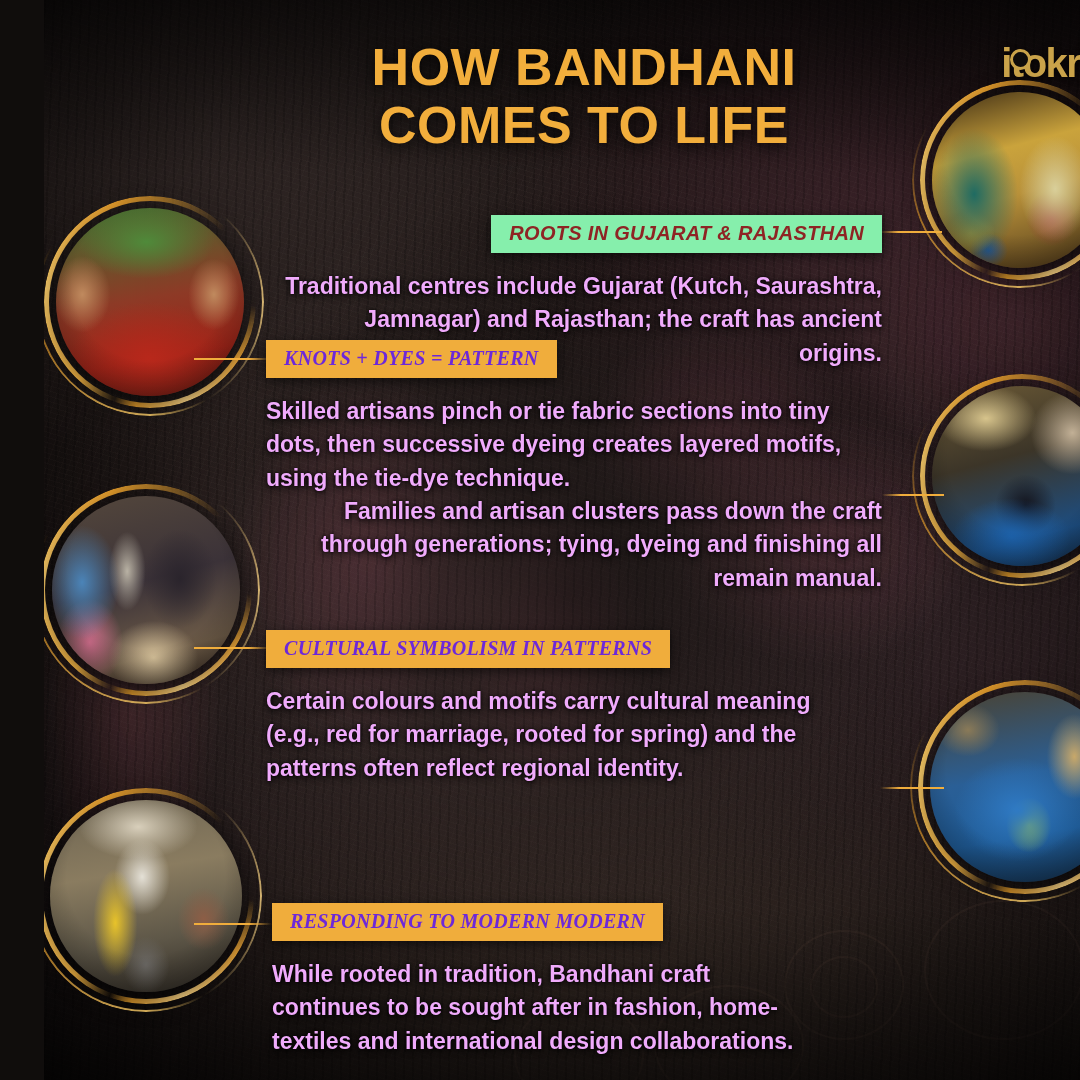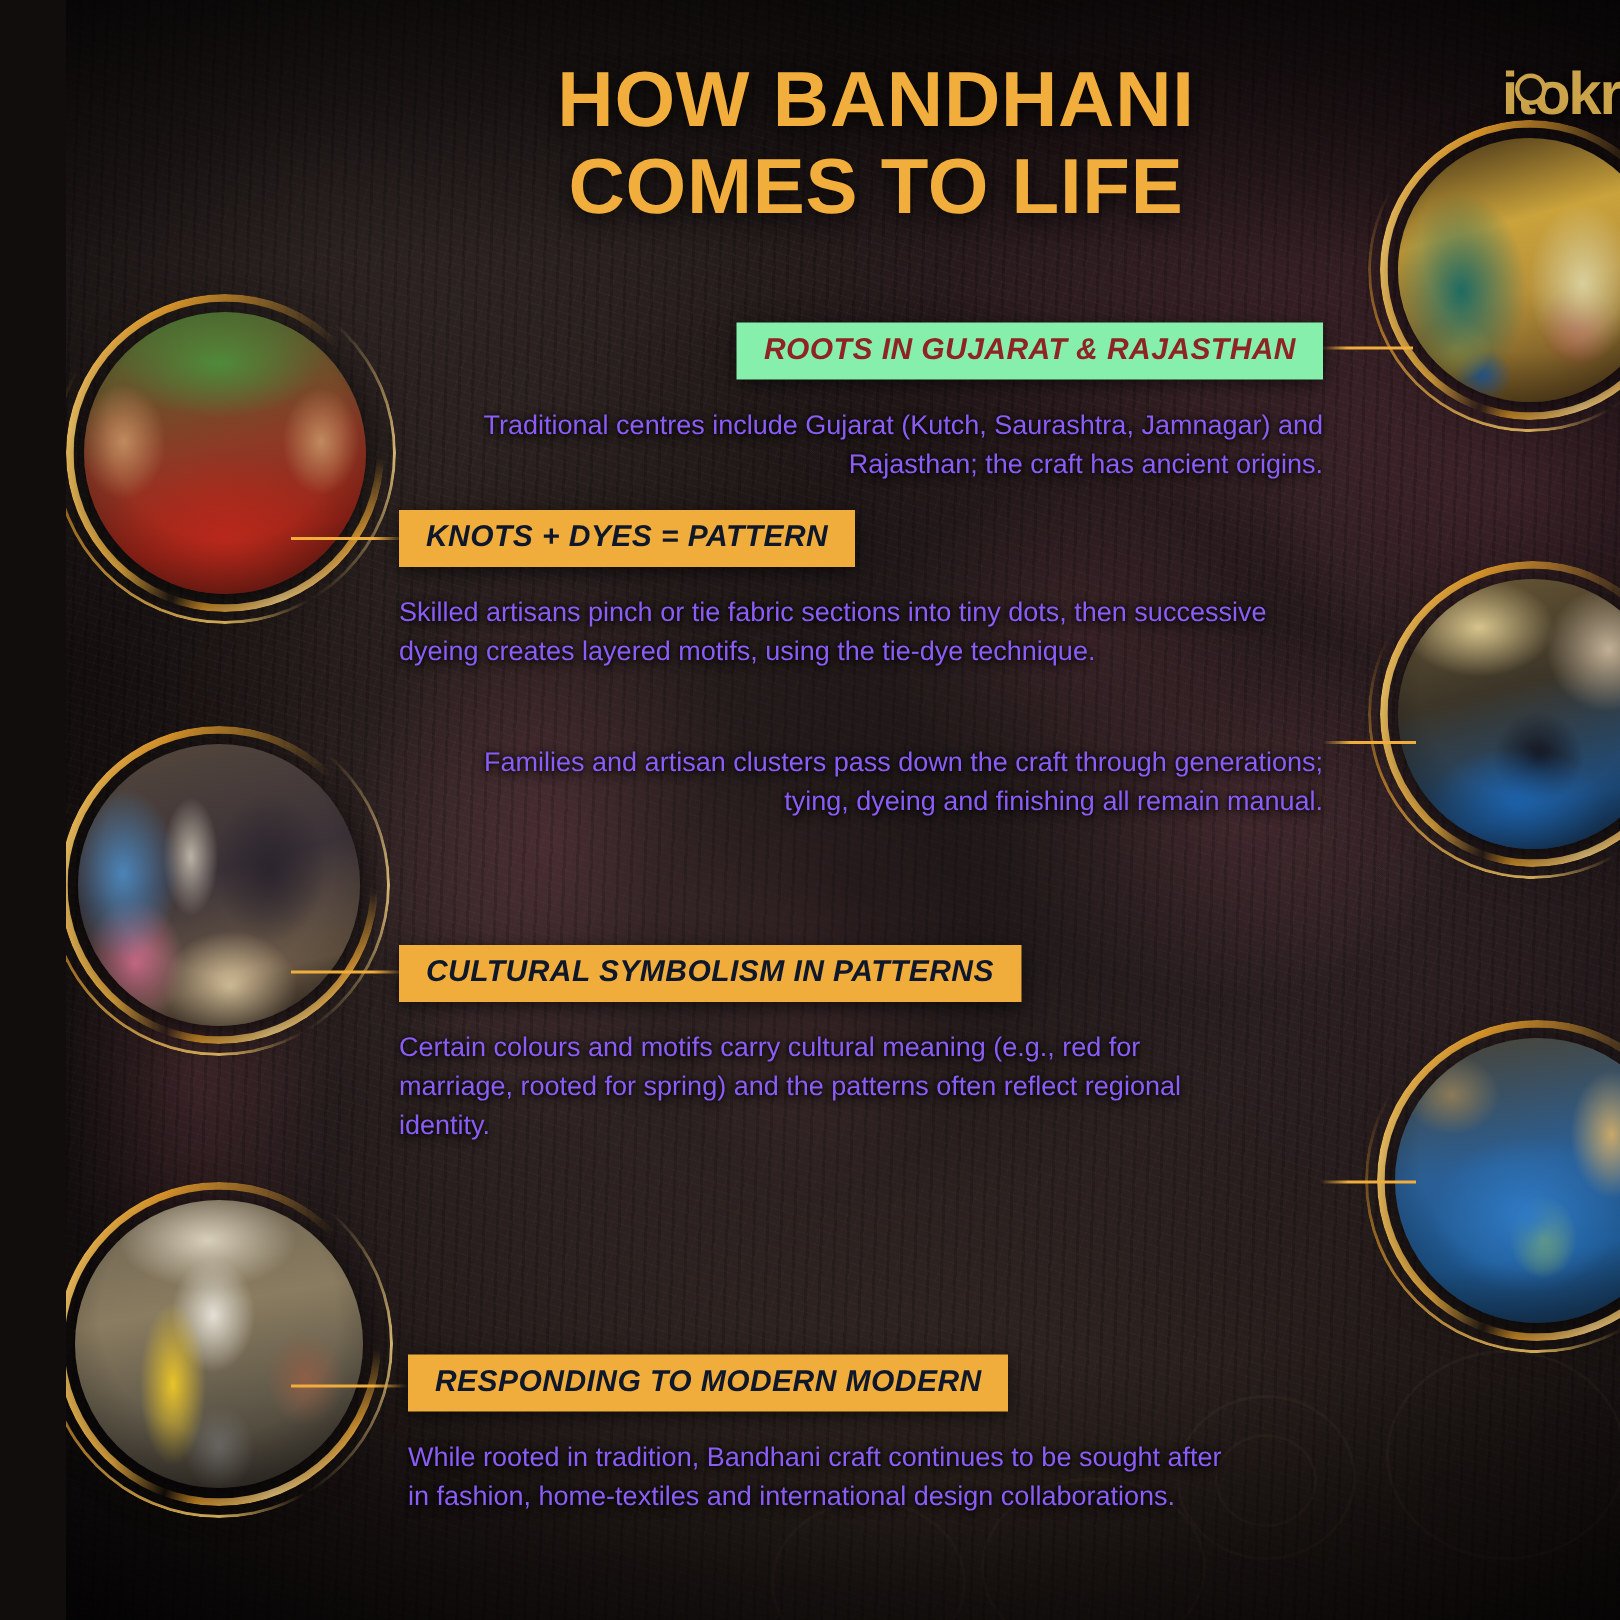--- a/index.html
+++ b/index.html
@@ -123,27 +123,27 @@
     padding: 7px 18px 8px 18px;
     font-size: 20px;
     font-weight: 700;
     font-style: italic;
     letter-spacing: .3px;
     color: #8d1f1f;
     white-space: nowrap;
     box-shadow: 0 3px 12px rgba(0,0,0,.6);
   }
   .chip.cream { background: #86efac; color: #8e2424; }
-  .chip.amber { background: #f0ad3c; color: #0f172a; }
+  .chip.amber { background: #f0ad3c; color: #6d28d9; font-family: Liberation Serif, serif; }
 
   .body-text {
     margin-top: 17px;
-    color: #8b5cf6;
-    font-size: 18px;
-    font-weight: 400;
+    color: #f0abfc;
+    font-size: 23px;
+    font-weight: 700;
     line-height: 1.45;
     text-shadow: 0 2px 7px rgba(0,0,0,.9), 0 0 3px rgba(0,0,0,.8);
     max-width: 620px;
   }
 
   .align-right { text-align: right; }
   .align-left  { text-align: left; }
 
   
   .connector {

